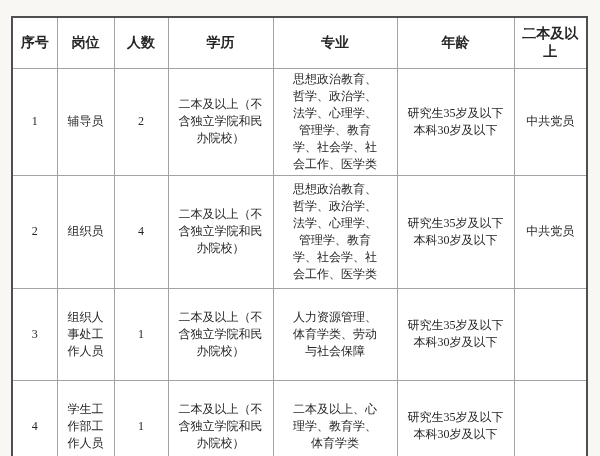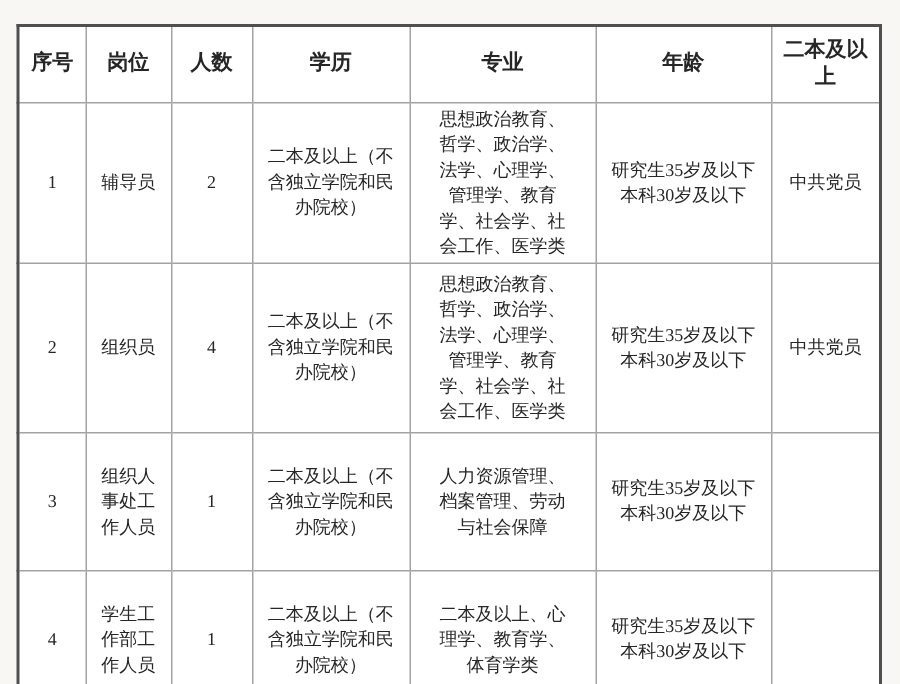--- a/index.html
+++ b/index.html
@@ -87,21 +87,21 @@
       <td class="cell-major">思想政治教育、哲学、政治学、法学、心理学、管理学、教育学、社会学、社会工作、医学类</td>
       <td class="cell-age">研究生35岁及以下
 本科30岁及以下</td>
       <td class="cell-other">中共党员</td>
     </tr>
     <tr class="row-3">
       <td class="cell-index">3</td>
       <td class="cell-position">组织人事处工作人员</td>
       <td class="cell-headcount">1</td>
       <td class="cell-education">二本及以上（不含独立学院和民办院校）</td>
-      <td class="cell-major">人力资源管理、档案管理、劳动与社会保障</td>
+      <td class="cell-major">人力资源管理、体育学类、劳动与社会保障</td>
       <td class="cell-age">研究生35岁及以下
 本科30岁及以下</td>
       <td class="cell-other"></td>
     </tr>
     <tr class="row-4">
       <td class="cell-index">4</td>
       <td class="cell-position">学生工作部工作人员</td>
       <td class="cell-headcount">1</td>
       <td class="cell-education">二本及以上（不含独立学院和民办院校）</td>
       <td class="cell-major">二本及以上、心理学、教育学、体育学类</td>

